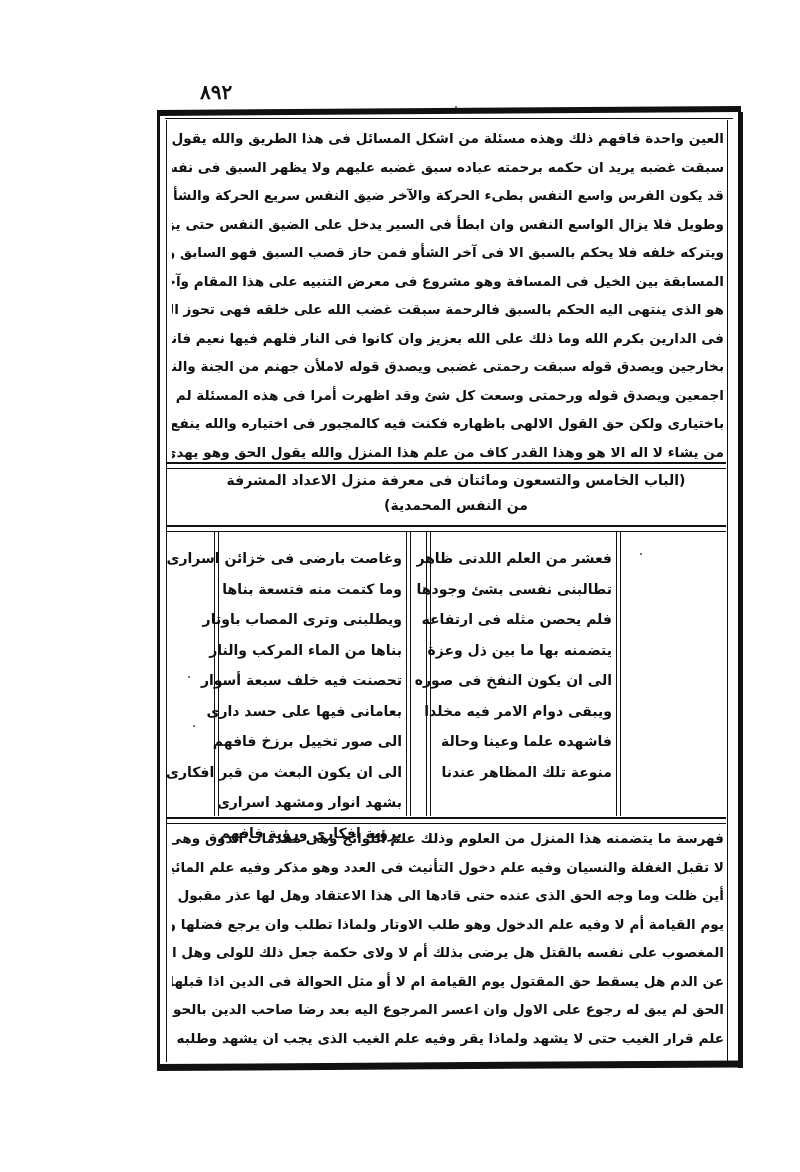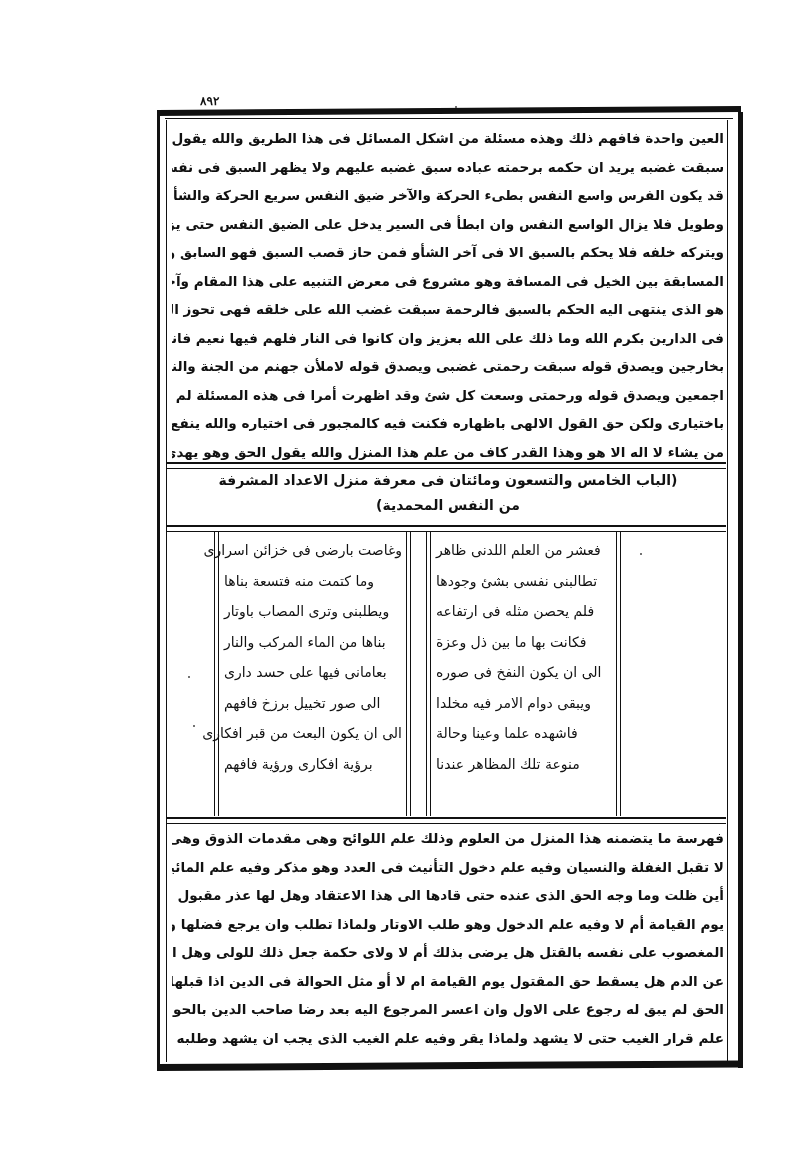--- a/index.html
+++ b/index.html
@@ -1,42 +1,42 @@
 <!DOCTYPE html>
 <html><head>
 <meta charset="utf-8">
 <style>
   html, body { margin:0; padding:0; background:#ffffff; }
   body { width:800px; height:1172px; position:relative; overflow:hidden;
          font-family:"DejaVu Sans", sans-serif; color:#111; }
-  .page-number { position:absolute; left:200px; top:94px; font-size:12px; font-weight:bold;
+  .page-number { position:absolute; left:200px; top:80px; font-size:20px; font-weight:bold;
                  font-family:"DejaVu Serif", serif; letter-spacing:1px; }
   .frame { position:absolute; left:157px; top:112px; width:578px; height:956px;
            border-left:3px solid #111; border-right:5px solid #111; }
   .frame-top { position:absolute; left:157px; top:110px; width:584px; height:6px;
                background:#111; transform:rotate(-0.4deg); transform-origin:left; }
   .frame-top2 { position:absolute; left:165px; top:118px; width:568px; height:1px; background:#111; }
   .frame-bottom { position:absolute; left:157px; top:1064px; width:584px; height:7px;
                   background:#111; transform:rotate(-0.35deg); transform-origin:left; }
   .inner { position:absolute; left:166px; top:120px; width:560px; height:942px;
            border-left:1px solid #111; border-right:1px solid #111; }
   .text-block { position:absolute; left:172px; width:552px; direction:rtl;
                 font-size:13.6px; line-height:28.5px; text-align:justify;
                 font-family:"DejaVu Sans", sans-serif; font-weight:bold; }
   .text-block .line { display:block; white-space:nowrap; overflow:hidden; text-align-last:justify; text-align:justify; }
   .top-block { top:124px; }
   .bottom-block { top:824px; }
   .hr-double { position:absolute; left:166px; width:560px; height:4px;
                border-top:2px solid #111; border-bottom:1px solid #111; }
-  .chapter { position:absolute; left:172px; top:468px; width:552px; direction:rtl;
+  .chapter { position:absolute; left:180px; top:468px; width:552px; direction:rtl;
              text-align:center; font-size:14px; line-height:25px; font-weight:bold; }
   .poem-wrap { position:absolute; left:166px; top:531px; width:560px; height:285px; }
   .col-rule { position:absolute; top:0; height:285px; border-left:1px solid #111; }
-  .poem-col { position:absolute; top:4px; direction:rtl; text-align:left;
-              font-size:14px; line-height:30.5px; font-weight:normal; white-space:nowrap; }
+  .poem-col { position:absolute; top:12px; direction:rtl; text-align:right;
+              font-size:14px; line-height:30.5px; font-weight:bold; white-space:nowrap; }
   .poem-right { left:270px; width:176px; }
   .poem-left { left:58px; width:178px; }
   .speck { position:absolute; width:2px; height:2px; background:#444; border-radius:1px; }
 </style>
 </head>
 <body>
 
 <div class="page-number">٨٩٢</div>
 
 <div class="frame"></div>
@@ -74,35 +74,37 @@
   <div class="col-rule" style="left:244px;"></div>
   <div class="col-rule" style="left:260px;"></div>
   <div class="col-rule" style="left:264px;"></div>
   <div class="col-rule" style="left:450px;"></div>
   <div class="col-rule" style="left:454px;"></div>
 
   <div class="poem-col poem-right">
     <div>فعشر من العلم اللدنى ظاهر</div>
     <div>تطالبنى نفسى بشئ وجودها</div>
     <div>فلم يحصن مثله فى ارتفاعه</div>
-    <div>فكانت بها ما بين ذل وعزة</div>
+    <div>يتضمنه بها ما بين ذل وعزة</div>
     <div>الى ان يكون النفخ فى صوره</div>
     <div>ويبقى دوام الامر فيه مخلدا</div>
     <div>فاشهده علما وعينا وحالة</div>
     <div>منوعة تلك المظاهر عندنا</div>
   </div>
 
   <div class="poem-col poem-left">
     <div>وغاصت بارضى فى خزائن اسرارى</div>
     <div>وما كتمت منه فتسعة بناها</div>
     <div>ويطلبنى وترى المصاب باوتار</div>
     <div>بناها من الماء المركب والنار</div>
+    <div>تحصنت فيه خلف سبعة أسوار</div>
     <div>بعامانى فيها على حسد دارى</div>
     <div>الى صور تخييل برزخ فافهم</div>
     <div>الى ان يكون البعث من قبر افكارى</div>
+    <div>بشهد انوار ومشهد اسرارى</div>
     <div>برؤية افكارى ورؤية فافهم</div>
   </div>
 </div>
 
 <div class="hr-double" style="top:817px;"></div>
 
 <div class="text-block bottom-block">
   <span class="line">فهرسة ما يتضمنه هذا المنزل من العلوم وذلك علم اللوائح وهى مقدمات الذوق وهى منزلة عجيبة</span>
   <span class="line">لا تقبل الغفلة والنسيان وفيه علم دخول التأنيث فى العدد وهو مذكر وفيه علم المائية ومن</span>
   <span class="line">أين ظلت وما وجه الحق الذى عنده حتى قادها الى هذا الاعتقاد وهل لها عذر مقبول فى ذلك</span>

